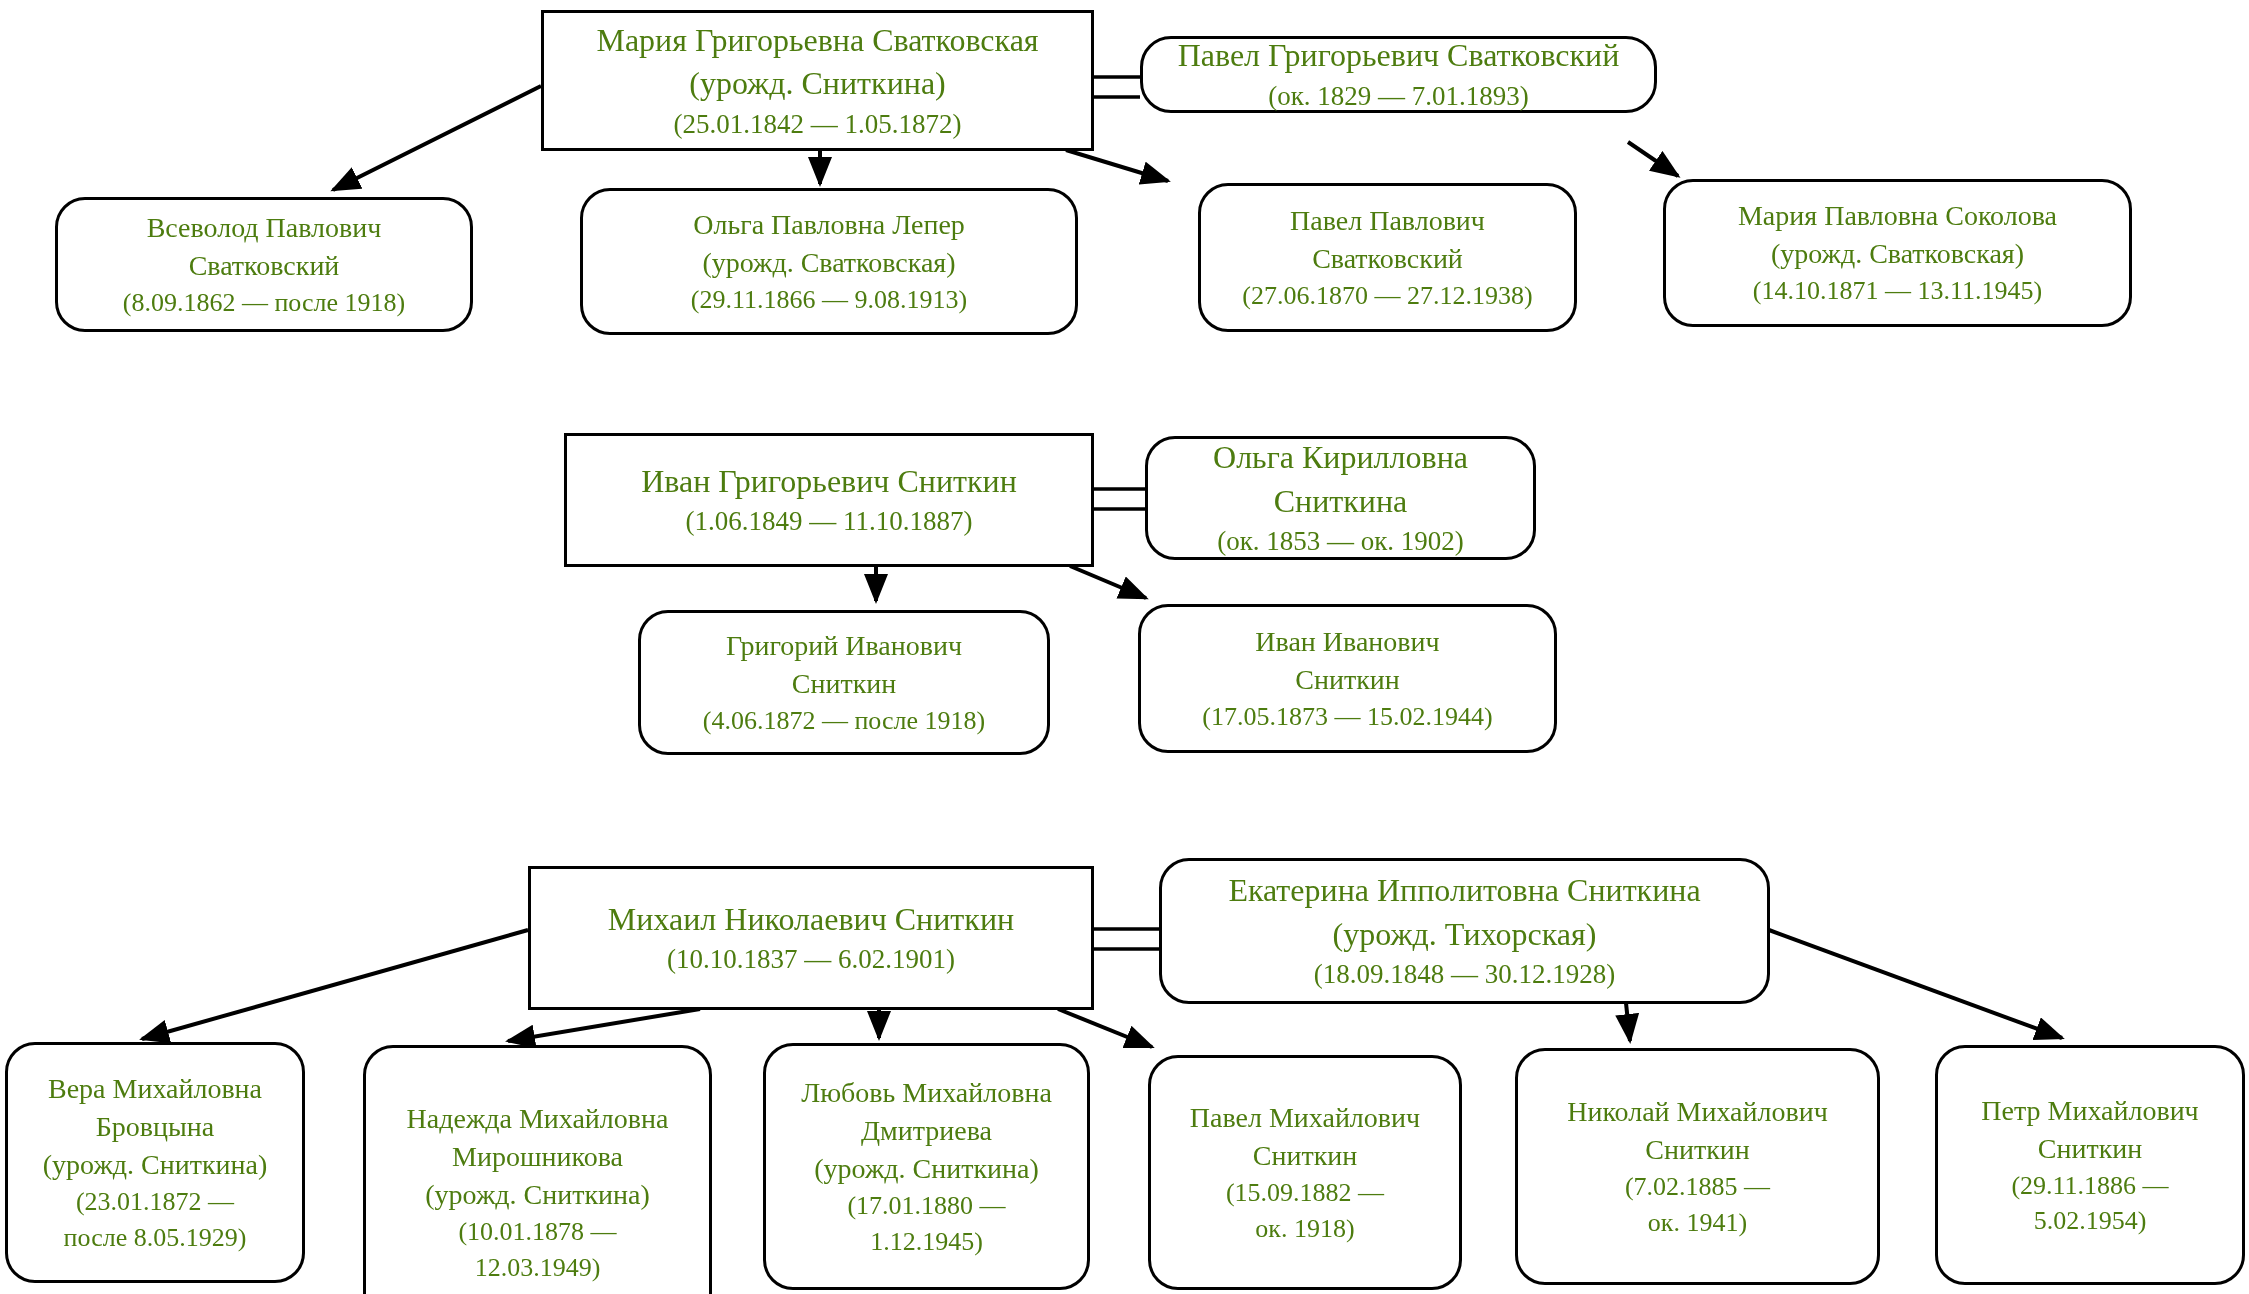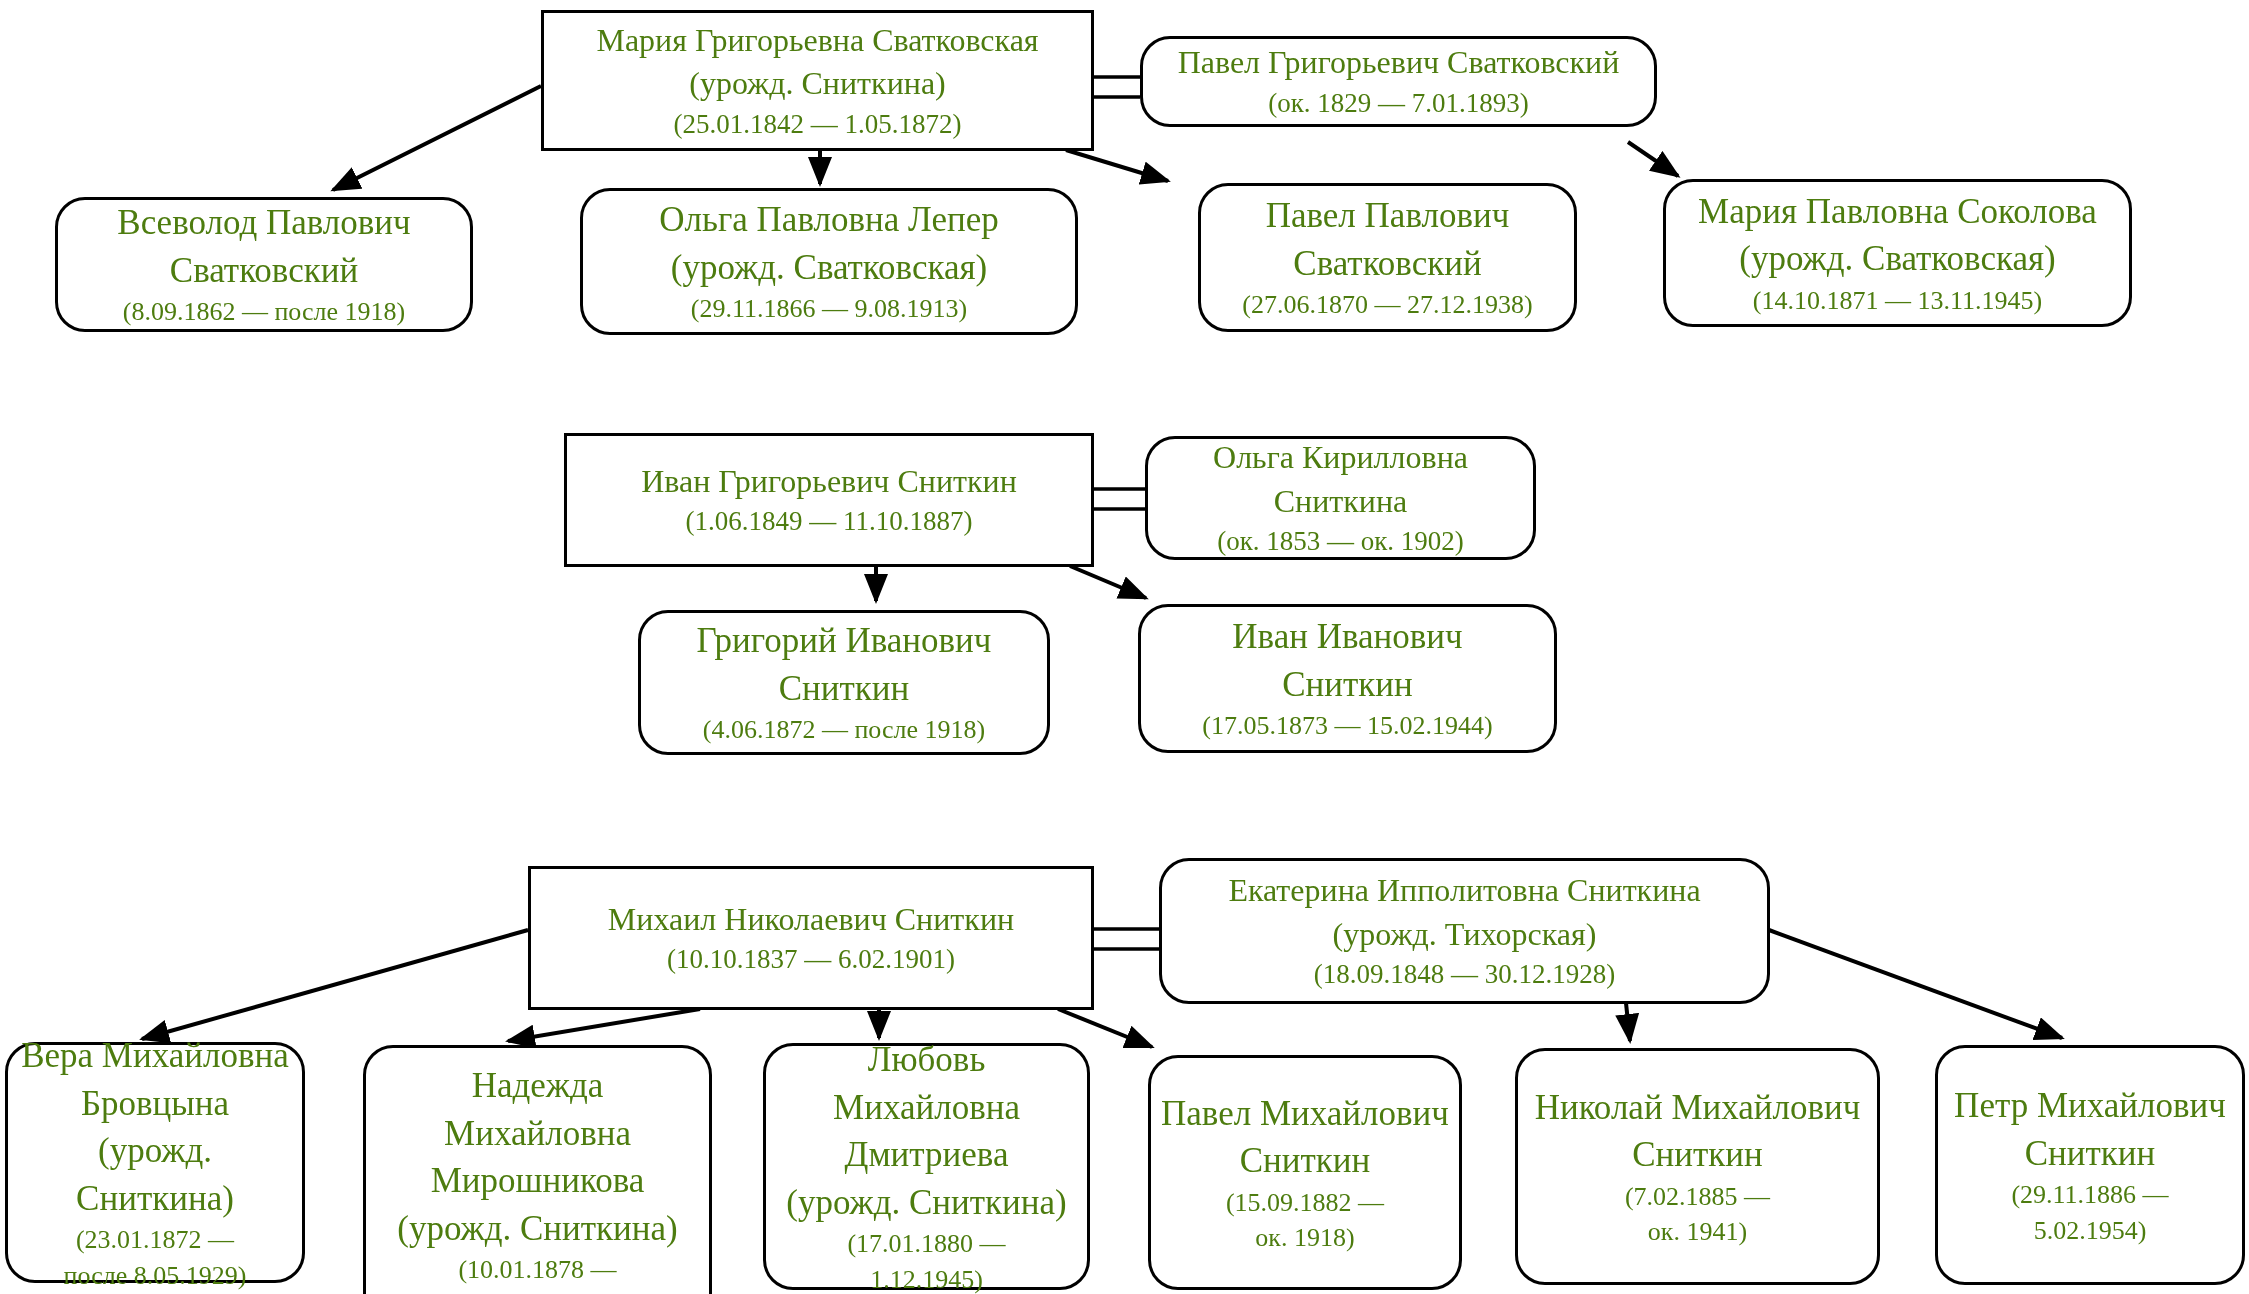--- a/index.html
+++ b/index.html
@@ -23,21 +23,21 @@
     display:flex;flex-direction:column;
     align-items:center;justify-content:center;
     text-align:center;
     padding:4px 10px;
   }
   .rounded{border-radius:30px;}
   .square{border-radius:0;}
   .name span,.dates span{display:block;line-height:1.36;}
   .parent .name{font-size:32px;}
   .parent .dates{font-size:27px;}
-  .child .name{font-size:35px;}
+  .child .name{font-size:28px;}
   .child .dates{font-size:26px;}
 </style>
 </head>
 <body>
 
 <div class="canvas">
 
   <svg class="connectors" width="2249" height="1294" viewBox="0 0 2249 1294">
     <defs>
       <marker id="arrow" viewBox="0 0 10 8" refX="9" refY="4" markerWidth="30" markerHeight="24" markerUnits="userSpaceOnUse" orient="auto-start-reverse">
@@ -73,21 +73,21 @@
   <div class="box square parent" style="left:541px;top:10px;width:553px;height:141px;">
     <div class="name">
       <span>Мария Григорьевна Сватковская</span>
       <span>(урожд. Сниткина)</span>
     </div>
     <div class="dates">
       <span>(25.01.1842 — 1.05.1872)</span>
     </div>
   </div>
 
-  <div class="box rounded parent" style="left:1140px;top:36px;width:517px;height:91px;">
+  <div class="box rounded parent" style="left:1140px;top:36px;width:517px;height:77px;border-radius:31px;">
     <div class="name">
       <span>Павел Григорьевич Сватковский</span>
     </div>
     <div class="dates">
       <span>(ок. 1829 — 7.01.1893)</span>
     </div>
   </div>
 
   <div class="box rounded child" style="left:55px;top:197px;width:418px;height:135px;">
     <div class="name">

